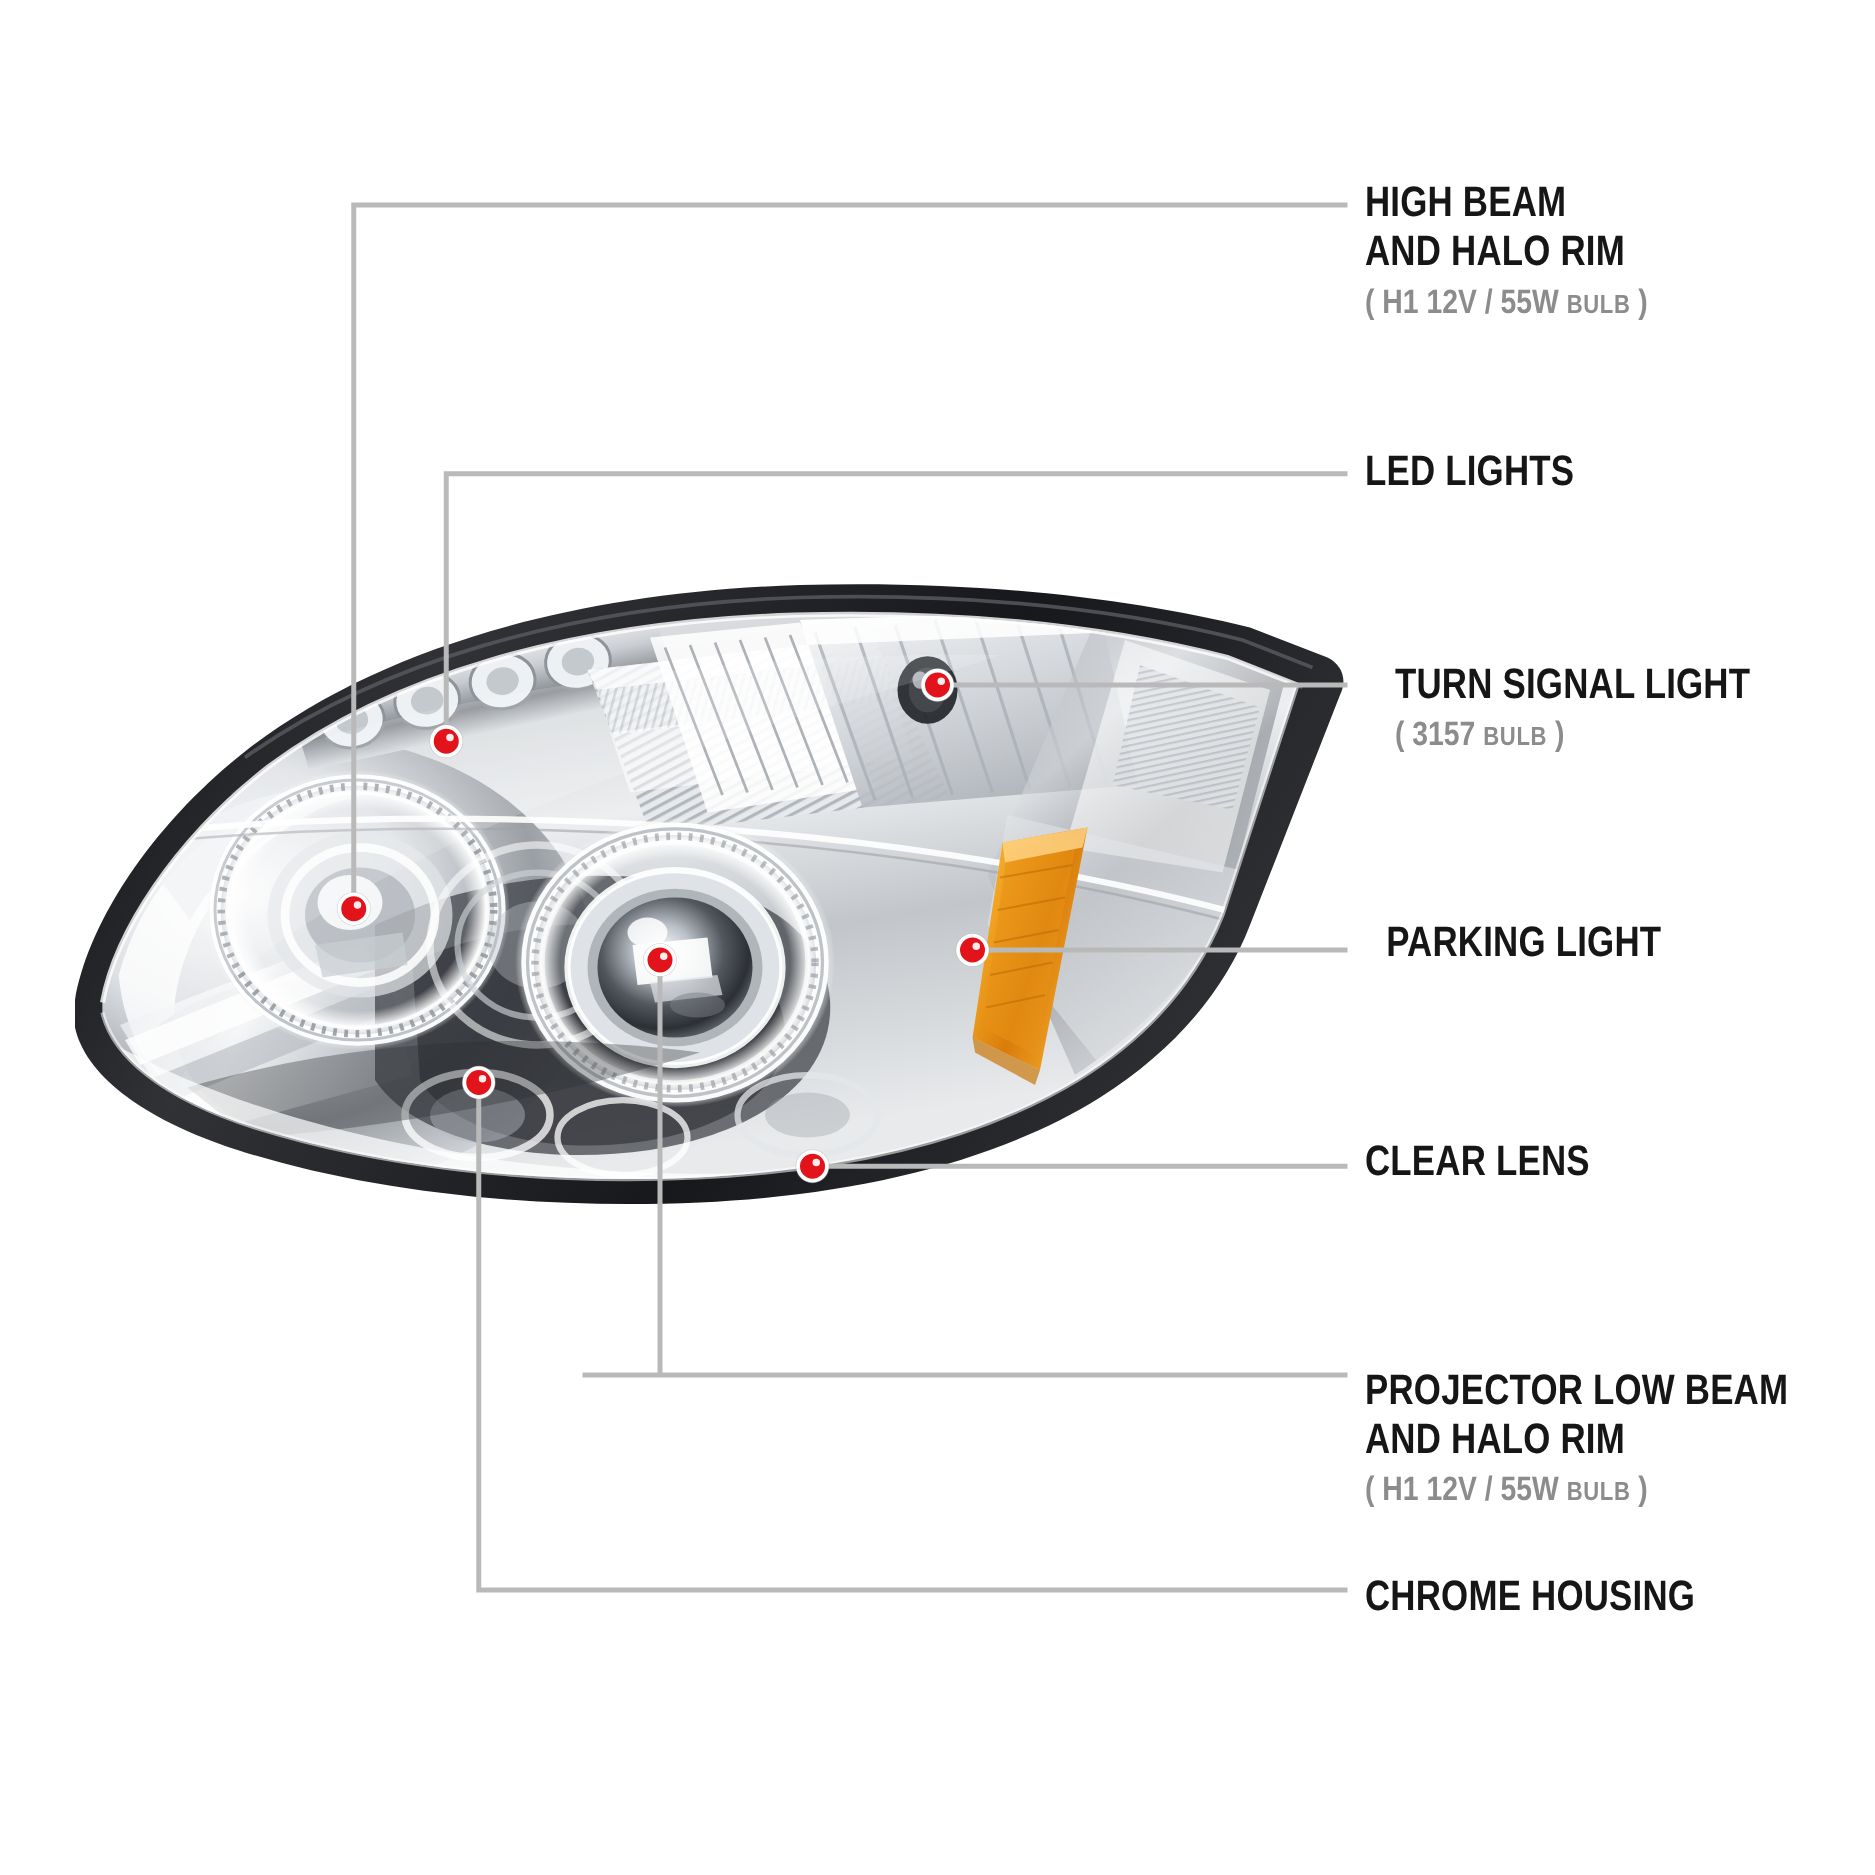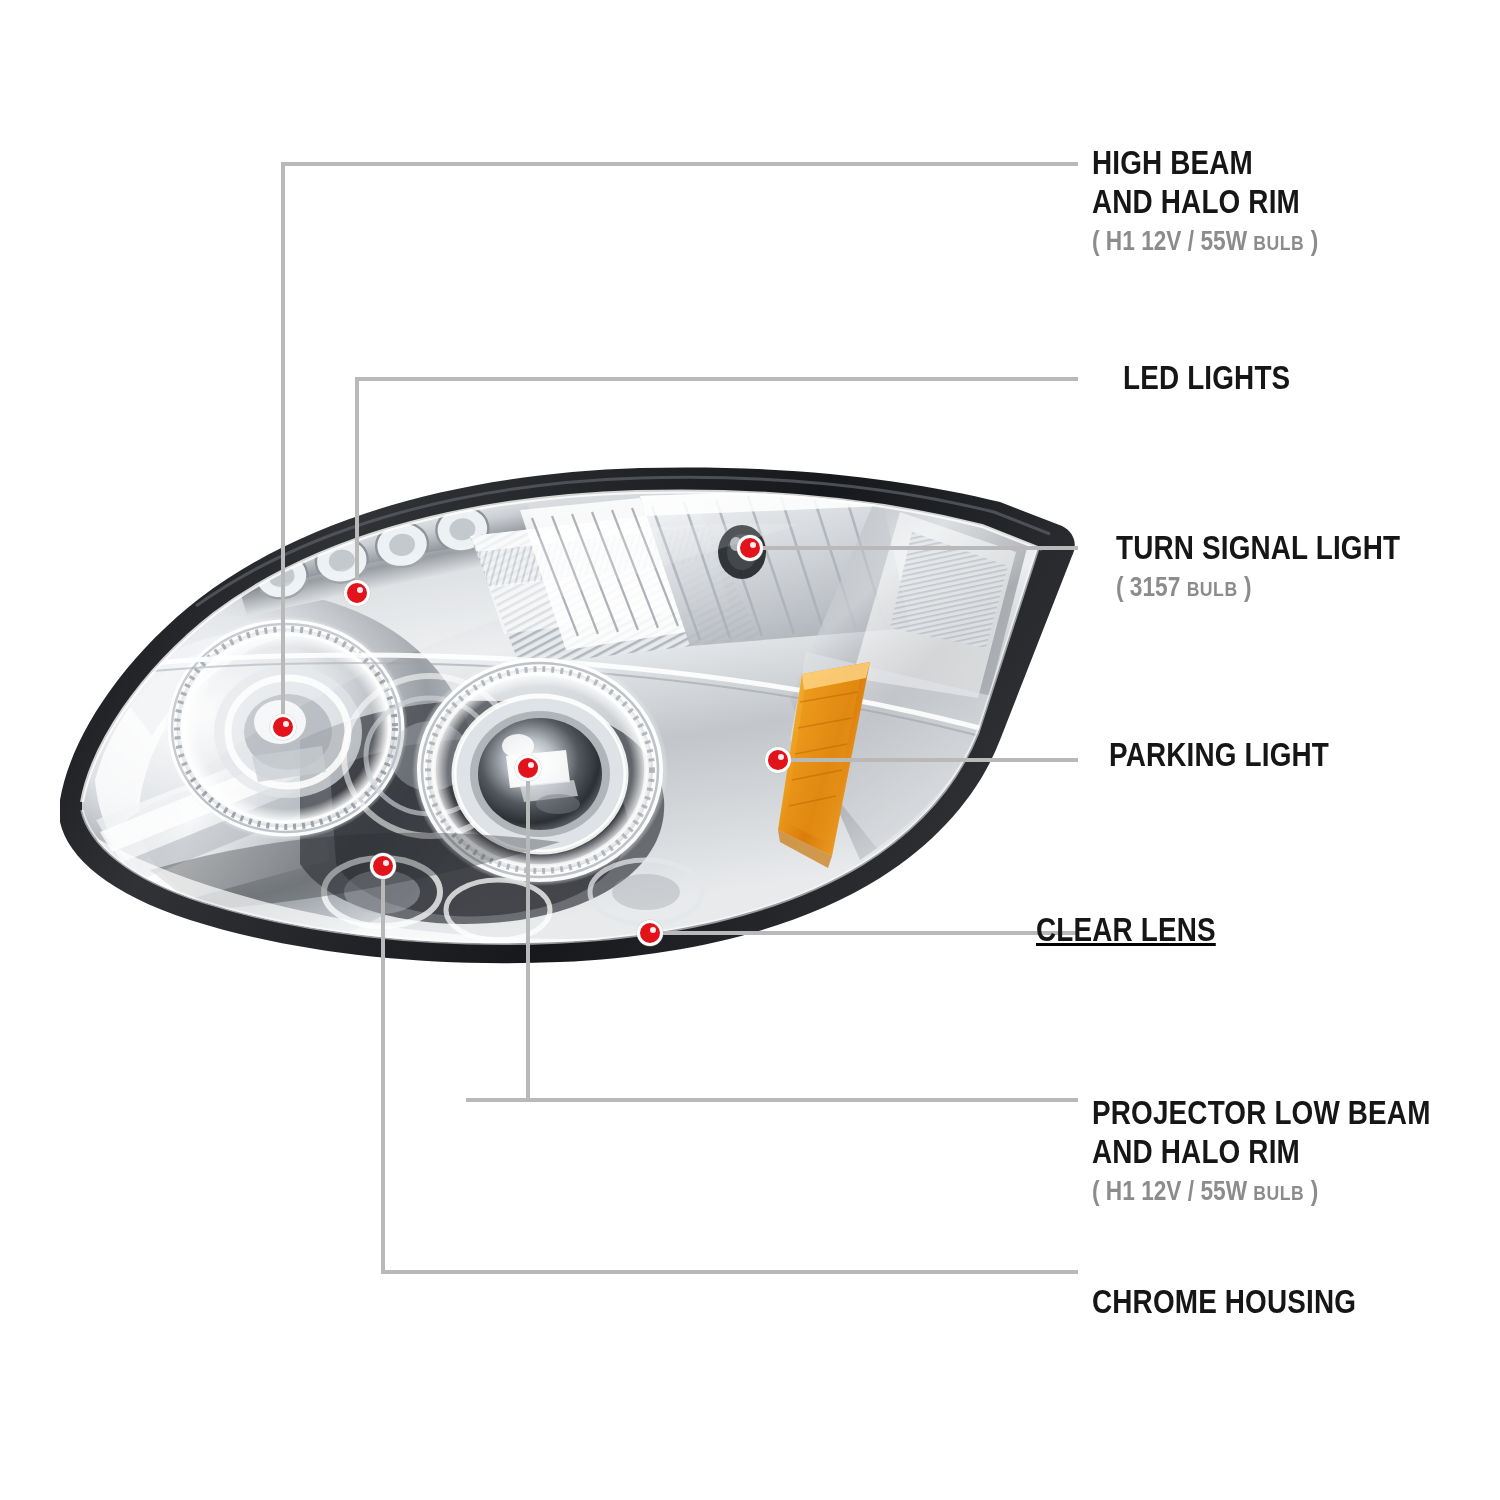--- a/index.html
+++ b/index.html
@@ -383,40 +383,40 @@
   <div class="mk" style="left:650px;top:933px;"></div>
   <div class="mk" style="left:528px;top:768px;"></div>
   <div class="mk" style="left:383px;top:866px;"></div>
 
   <div class="callout" style="left:1092px;top:143px;">
     <div class="ttl">HIGH BEAM</div>
     <div class="ttl">AND HALO RIM</div>
     <div class="sub"><span>( H1  12V / 55W</span> <span class="sm">BULB</span> <span>)</span></div>
   </div>
 
-  <div class="callout" style="left:1123px;top:358px;">
+  <div class="callout" style="left:1092px;top:358px;">
     <div class="ttl">LED LIGHTS</div>
   </div>
 
   <div class="callout" style="left:1092px;top:528px;margin-left:24px;">
     <div class="ttl">TURN SIGNAL LIGHT</div>
     <div class="sub"><span>( 3157</span> <span class="sm">BULB</span> <span>)</span></div>
   </div>
 
   <div class="callout" style="left:1092px;top:735px;margin-left:17px;">
     <div class="ttl">PARKING LIGHT</div>
   </div>
 
-  <div class="callout" style="left:1036px;top:910px;text-decoration:underline;">
+  <div class="callout" style="left:1092px;top:910px;">
     <div class="ttl">CLEAR LENS</div>
   </div>
 
   <div class="callout" style="left:1092px;top:1093px;">
     <div class="ttl">PROJECTOR LOW BEAM</div>
     <div class="ttl">AND HALO RIM</div>
     <div class="sub"><span>( H1  12V / 55W</span> <span class="sm">BULB</span> <span>)</span></div>
   </div>
 
-  <div class="callout" style="left:1092px;top:1258px;margin-top:24px;">
+  <div class="callout" style="left:1092px;top:1258px;">
     <div class="ttl">CHROME HOUSING</div>
   </div>
 
 </div>
 
 </body></html>

